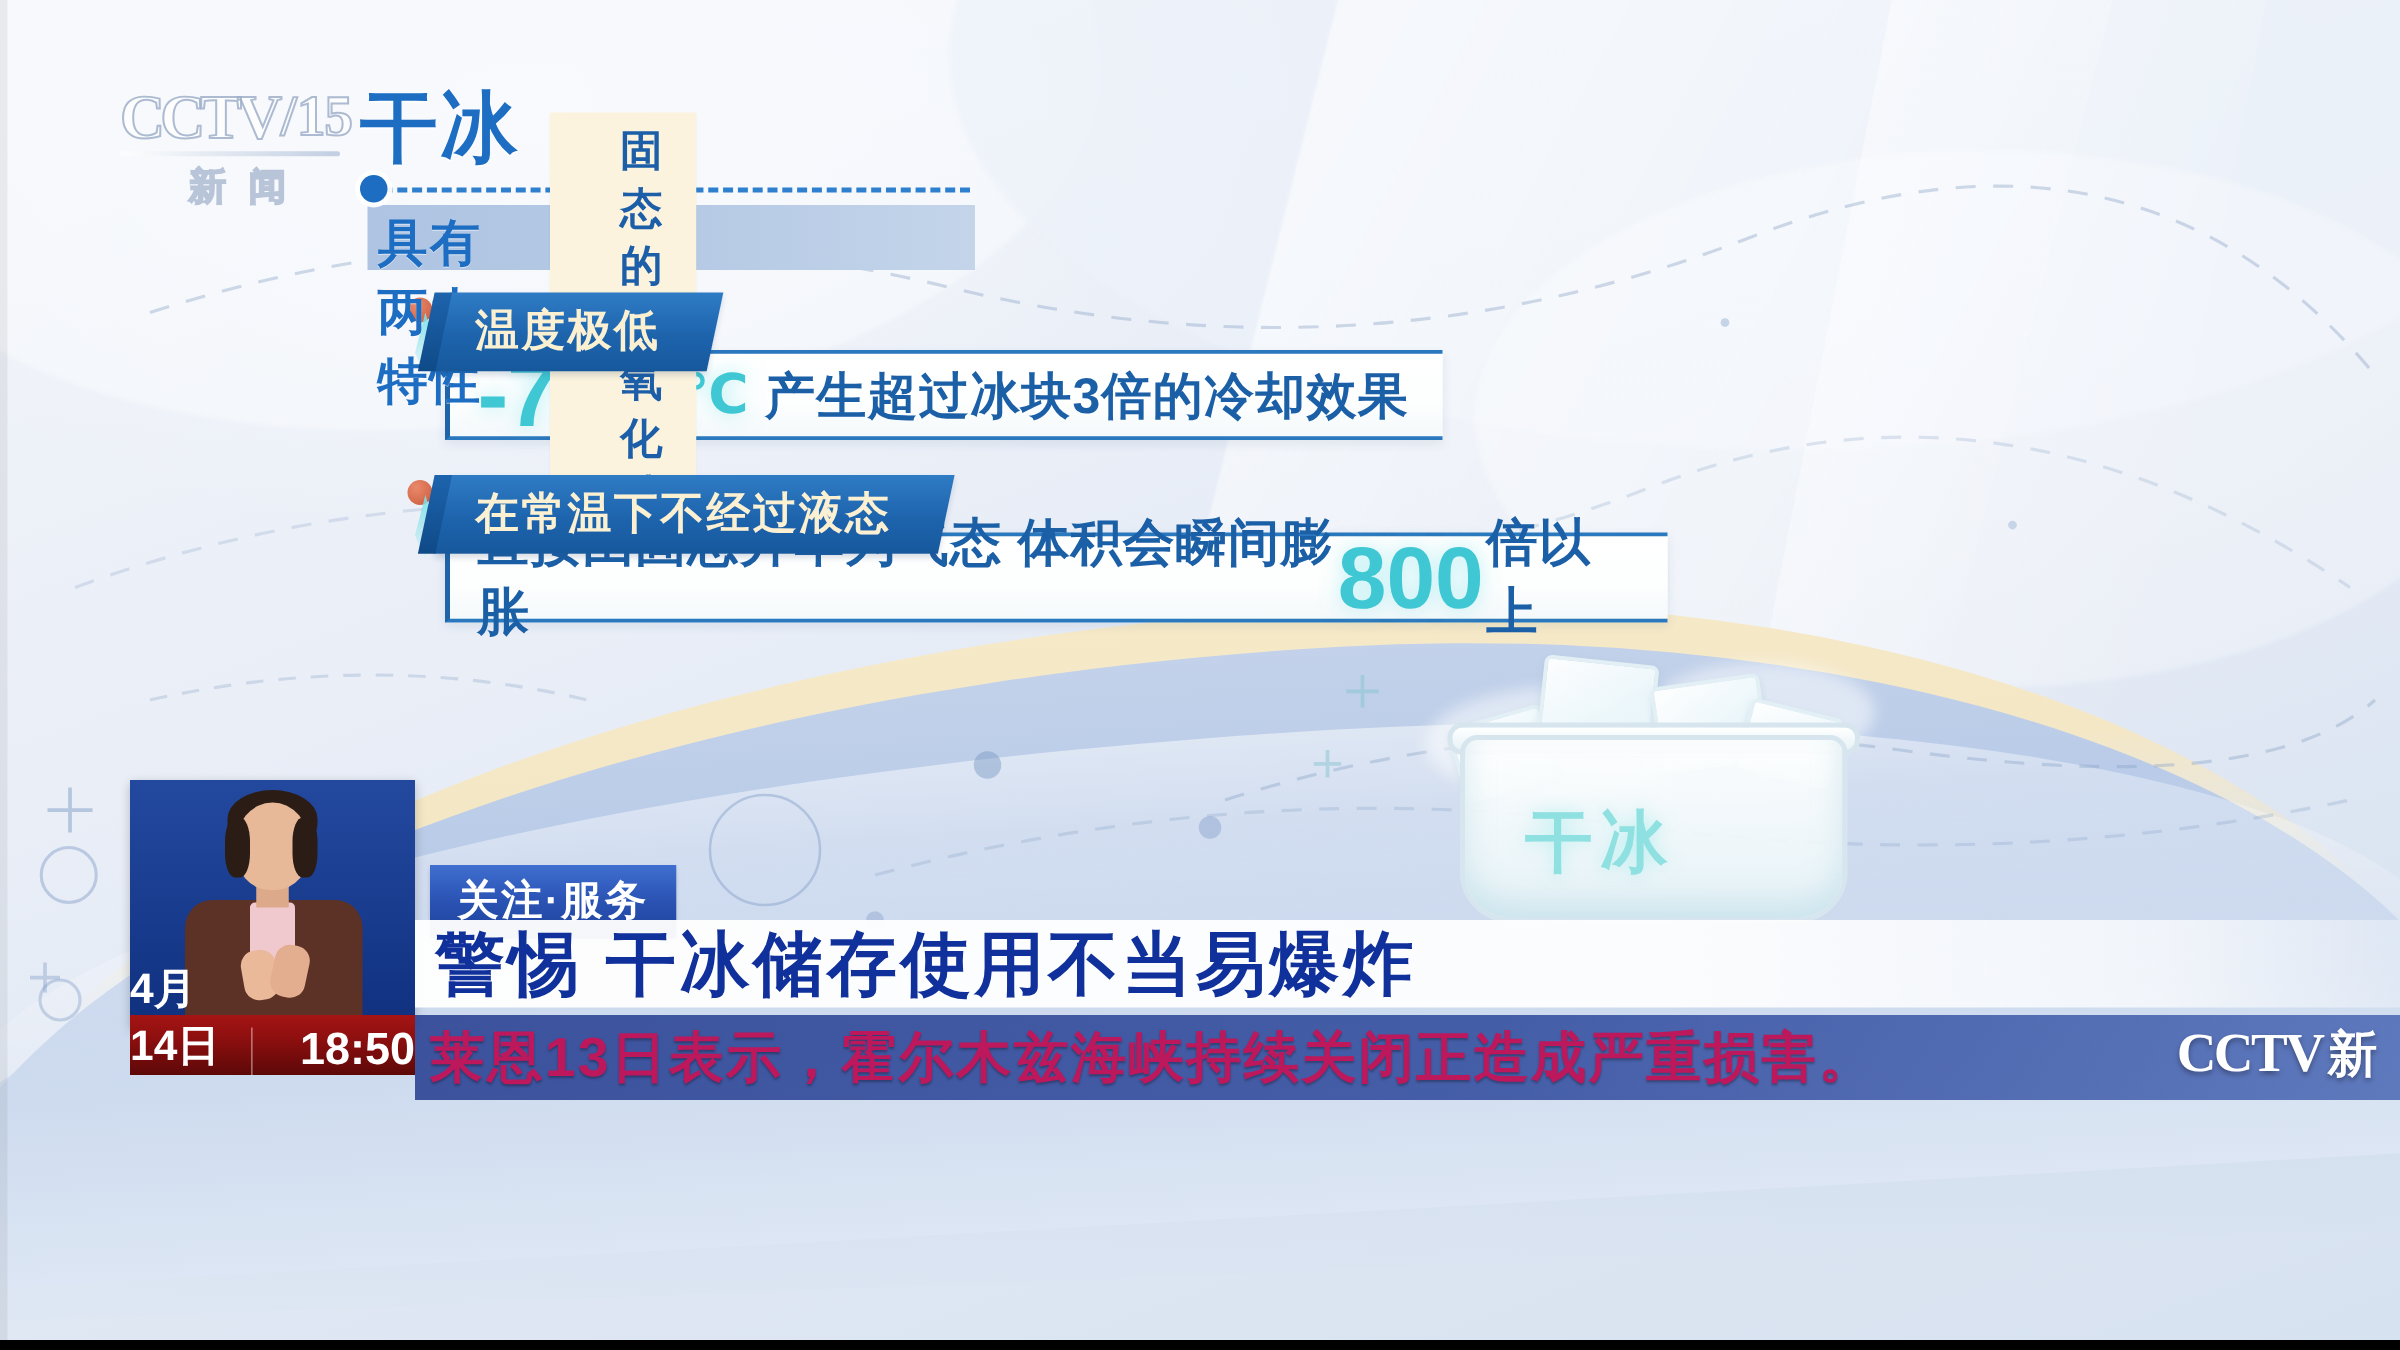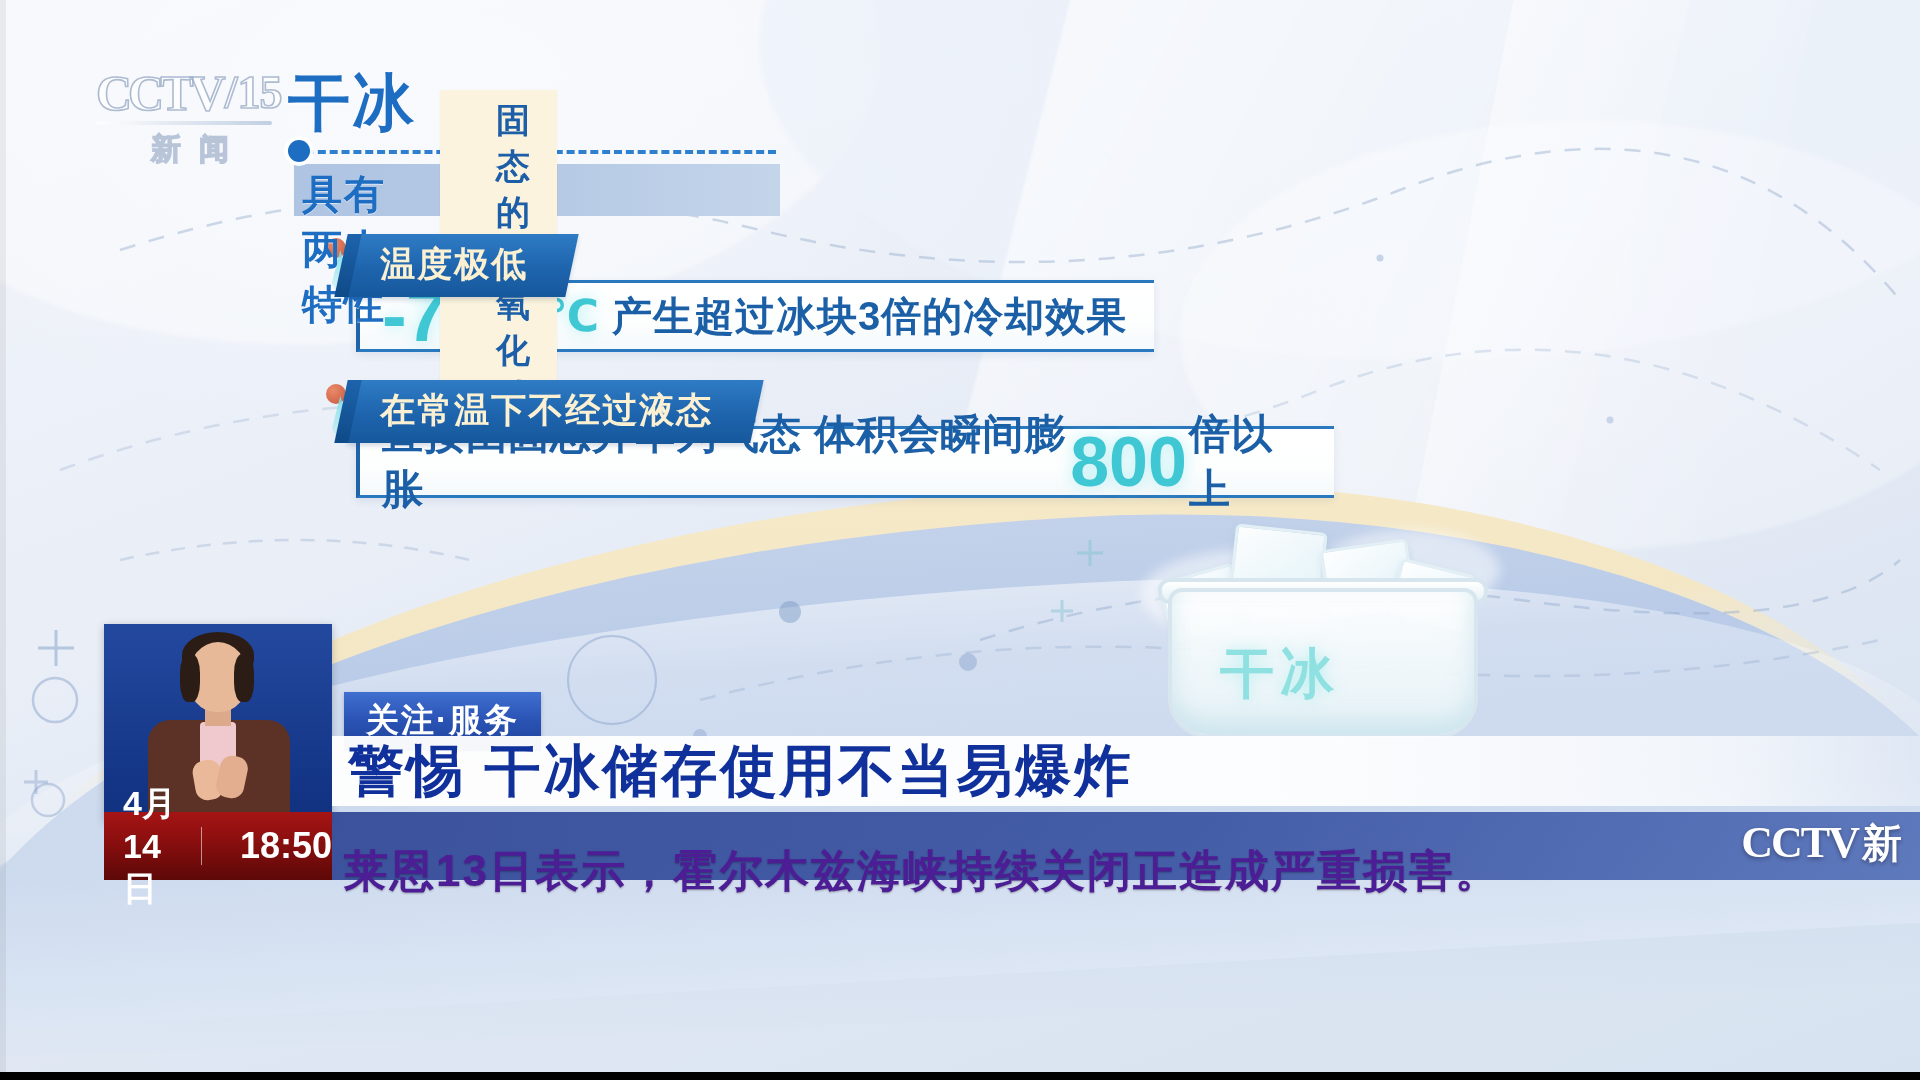--- a/index.html
+++ b/index.html
@@ -274,31 +274,31 @@
     position:absolute; left:348px; top:738px;
     font-size:56px; font-weight:900; color:#10309b; letter-spacing:3px;
     line-height:66px;
   }
 
   .ticker-bar {
     position:absolute; left:332px; top:812px; width:1588px; height:68px;
     background:linear-gradient(90deg, rgba(28,52,138,0.82) 0%, rgba(34,62,150,0.80) 55%, rgba(48,80,168,0.72) 100%);
   }
   .ticker-text {
-    position:absolute; left:344px; top:844px;
-    font-size:44px; font-weight:900; color:#4c1d95; letter-spacing:2px;
+    position:absolute; left:344px; top:820px;
+    font-size:44px; font-weight:900; color:#be185d; letter-spacing:2px;
     line-height:54px; white-space:nowrap;
     text-shadow:0 1px 2px rgba(0,0,0,0.3);
   }
 
   .dtbox {
-    position:absolute; left:104px; top:812px; width:228px; height:68px;
+    position:absolute; left:104px; top:812px; width:228px; height:48px;
     background:linear-gradient(180deg,#a51414 0%, #8d0f0f 40%, #5d0808 100%);
-    display:flex; align-items:center; justify-content:center;
-    color:#fff; font-weight:900; font-size:34px; letter-spacing:0px;padding-left:19px;
+    display:flex; align-items:flex-end; justify-content:center;
+    color:#fff; font-weight:900; font-size:34px; letter-spacing:0px;
   }
   .dt-date { margin-right:10px; }
   .dt-sep { width:2px; height:38px; background:rgba(255,255,255,0.55); margin:0 10px; }
   .dt-time { font-size:36px;margin-left:28px; }
 
   .cctv-wm {
     position:absolute; right:18px; top:816px;
     font-family:"Liberation Serif","DejaVu Serif",serif;
     font-size:44px; font-weight:bold; color:#ffffff;
     letter-spacing:-2px;

